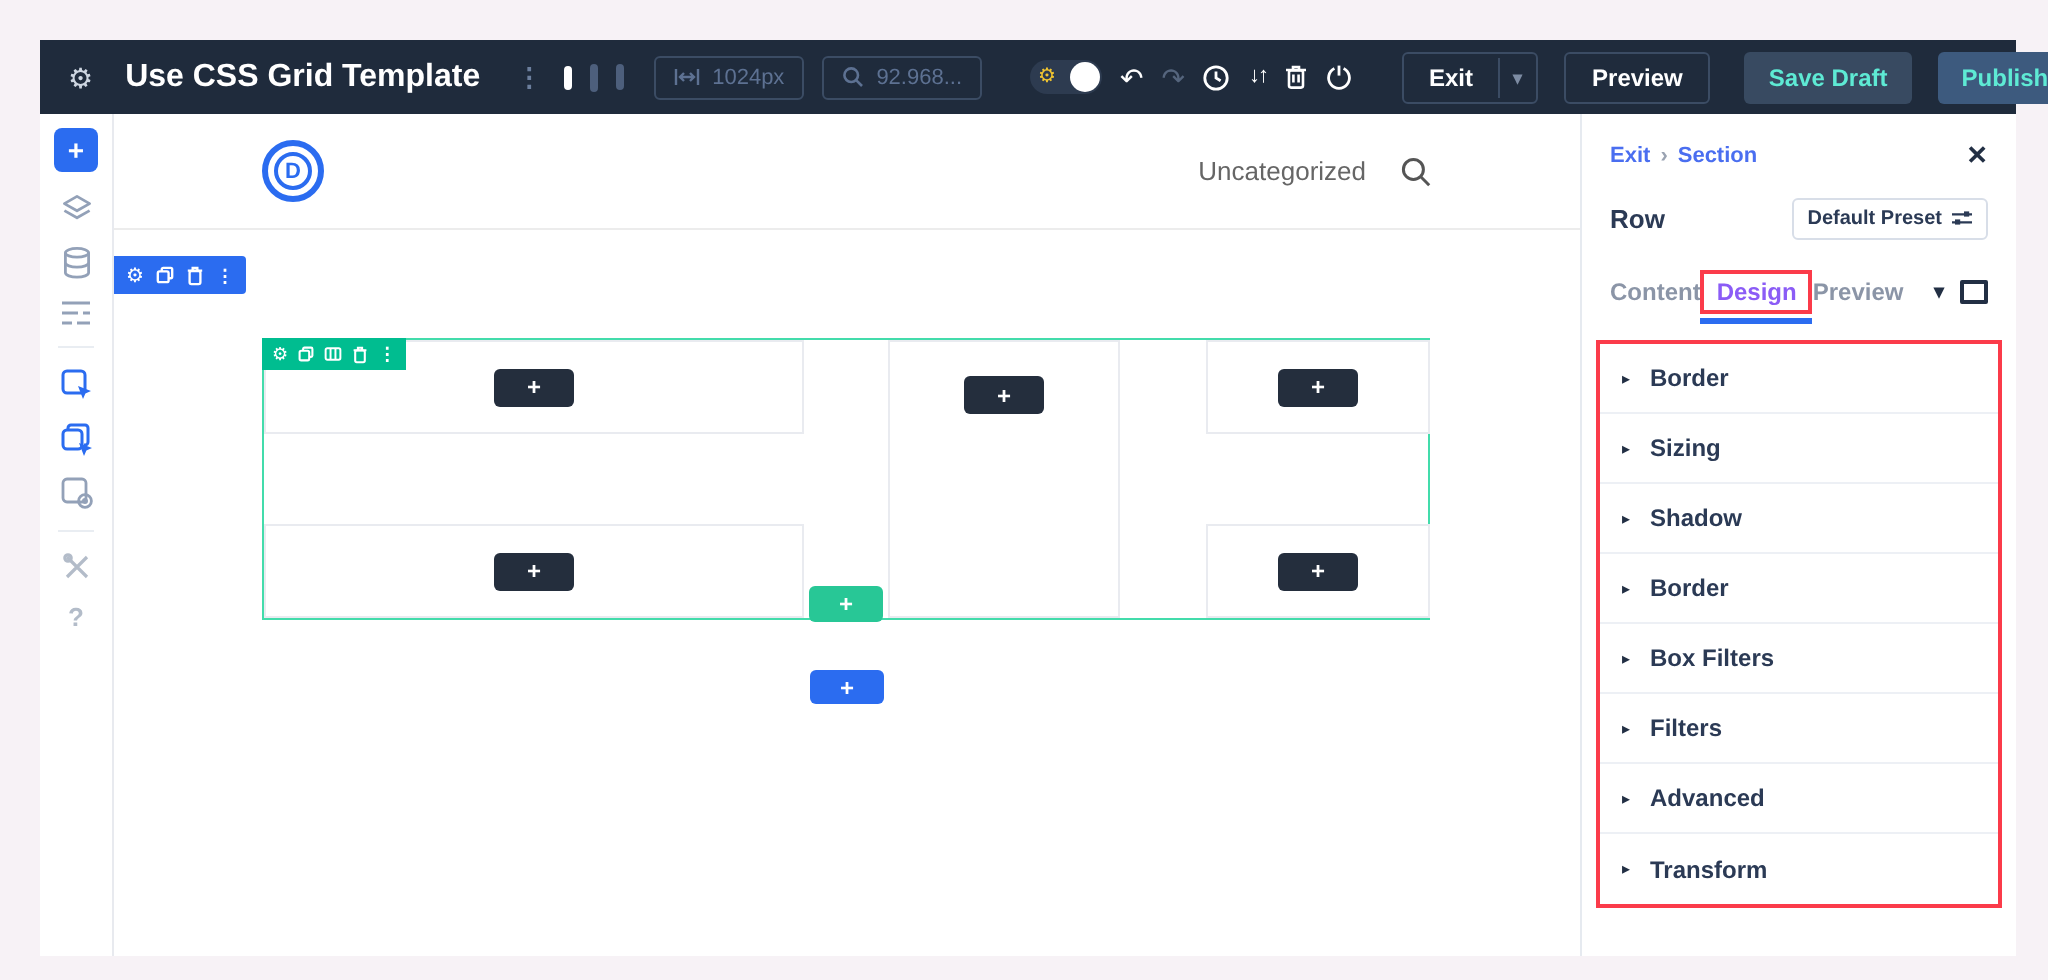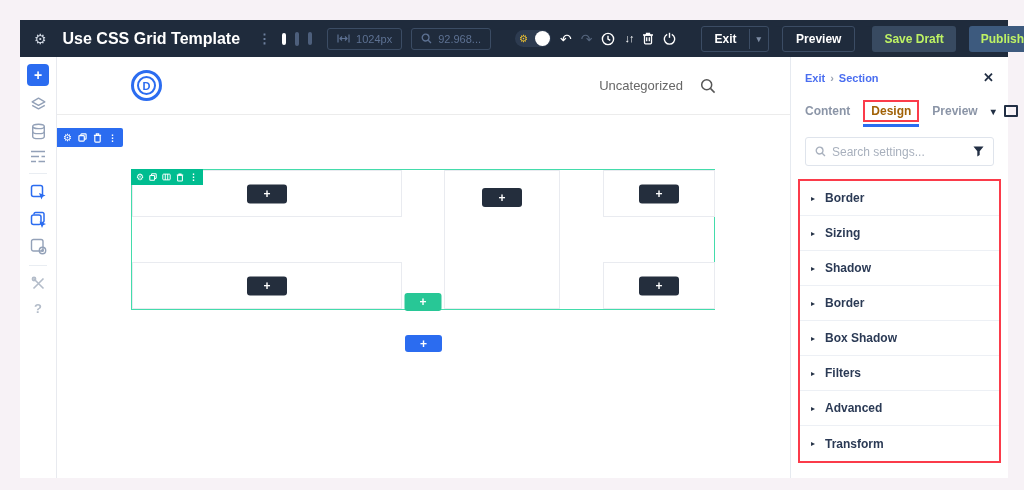--- a/index.html
+++ b/index.html
@@ -27,21 +27,21 @@
   .toggle { width:36px; height:17px; border-radius:9px; background:#2d3b50; position:relative; display:flex; align-items:center; cursor:pointer; flex:0 0 auto; }
   .toggle-gear { color:#f0c430; font-size:10px; margin-left:4px; line-height:1; }
   .toggle-knob { position:absolute; right:1px; top:1px; width:15px; height:15px; background:#fff; border-radius:50%; }
   .tb-icon { color:#fff; font-size:14px; line-height:1; cursor:pointer; display:flex; align-items:center; }
   .tb-icon.dim { color:#55657d; }
   .tb-sort { font-size:11px; font-weight:bold; letter-spacing:-1px; }
   .btn-outline { display:flex; align-items:center; border:1px solid #3b4c64; border-radius:3px; color:#fff; font-size:12px; font-weight:bold; cursor:pointer; white-space:nowrap; }
   .exit-main { padding:5px 12px; }
   .exit-caret { padding:5px 7px; border-left:1px solid #3b4c64; color:#7d8ca3; font-size:9px; }
   .btn-preview { padding:5px 13px; margin-left:4px; }
-  .btn-fill { border-radius:3px; color:#bef264; font-size:12px; font-weight:bold; padding:6px 12px; cursor:pointer; white-space:nowrap; }
+  .btn-fill { border-radius:3px; color:#5eead4; font-size:12px; font-weight:bold; padding:6px 12px; cursor:pointer; white-space:nowrap; }
   .btn-save { background:#384a61; margin-left:8px; }
   .btn-publish { background:#3d5a7e; margin-left:4px; }
 
   
   .main { flex:1; display:flex; min-height:0; }
 
   
   .sidebar { width:37px; border-right:1px solid #e8eaef; display:flex; flex-direction:column; align-items:center; padding-top:7px; gap:10px; background:#fff; flex:0 0 auto; }
   .sb-add { width:22px; height:22px; background:#2b6cf0; border-radius:4px; color:#fff; font-size:14px; font-weight:bold; display:flex; align-items:center; justify-content:center; cursor:pointer; }
   .sb-icon { color:#93a1b8; cursor:pointer; display:flex; }
@@ -82,23 +82,23 @@
   
   .panel { width:218px; border-left:1px solid #e6eaf0; padding:13px 14px 0; background:#fff; flex:0 0 auto; display:flex; flex-direction:column; }
   .crumb-row { display:flex; align-items:center; font-size:11px; font-weight:bold; }
   .crumb-link { color:#4a6ef0; cursor:pointer; }
   .crumb-sep { color:#9aa3b2; margin:0 5px; font-size:11px; }
   .panel-close { margin-left:auto; color:#222f44; font-size:13px; font-weight:bold; cursor:pointer; }
   .title-row { display:flex; align-items:center; margin-top:14px; }
   .el-title { font-size:13px; font-weight:bold; color:#2b3a55; }
   .preset-btn { margin-left:auto; display:flex; align-items:center; gap:5px; border:1px solid #d8dee8; border-radius:3px; padding:4px 7px; font-size:10px; font-weight:bold; color:#2b3a55; cursor:pointer; white-space:nowrap; }
   .preset-btn svg { color:#2b3a55; }
-  .tabs-row { display:flex; align-items:center; margin-top:15px; gap:13px; font-size:12px; font-weight:bold; }
+  .tabs-row { display:flex; align-items:center; margin-top:15px; font-size:12px; font-weight:bold; }
   .tab { color:#8b95a7; cursor:pointer; }
-  .tab-design { color:#a16207; border:2px solid #fb3b4a; padding:2px 6px; position:relative; cursor:pointer; }
+  .tab-design { color:#8b5cf6; border:2px solid #fb3b4a; padding:2px 6px; position:relative; cursor:pointer; }
   .tab-design::after { content:""; position:absolute; left:-2px; right:-2px; bottom:-7px; height:3px; background:#2b6cf0; }
   .tabs-right { margin-left:auto; display:flex; align-items:center; gap:8px; }
   .tabs-caret { color:#222f44; font-size:10px; cursor:pointer; }
   .square-icon { width:14px; height:12px; border:2px solid #222f44; border-radius:1px; cursor:pointer; }
   .search-box { margin-top:15px; display:flex; align-items:center; border:1px solid #dfe4ec; border-radius:3px; height:29px; padding:0 9px; gap:6px; }
   .search-box svg { flex:0 0 auto; }
   .search-input { border:0; outline:0; flex:1; min-width:0; font-size:12px; color:#333; font-family:"Liberation Sans", sans-serif; }
   .search-input::placeholder { color:#a8b0bd; }
   .funnel { color:#222f44; cursor:pointer; display:flex; }
   .acc-wrap { border:2px solid #fb3b4a; margin:13px -7px 0; background:#fff; }
@@ -305,64 +305,63 @@
     </div>
 
     <div class="panel">
       <div class="crumb-row">
         <span class="crumb-link">Exit</span>
         <span class="crumb-sep">›</span>
         <span class="crumb-link">Section</span>
         <span class="panel-close">✕</span>
       </div>
 
+      <div class="title-row">
+        <span class="el-title">Row</span>
+        <span class="preset-btn">
+          <span>Default Preset</span>
+          <svg width="10" height="9" viewBox="0 0 10 9" fill="none" stroke="currentColor" stroke-width="1.2">
+              <path d="M0 2.2h10M0 6.2h10"></path>
+              <rect x="6" y="0.7" width="2.6" height="2.6" fill="currentColor" stroke="none"></rect>
+              <rect x="1.5" y="4.7" width="2.6" height="2.6" fill="currentColor" stroke="none"></rect>
+            </svg>
+        </span>
+      </div>
 
       <div class="tabs-row">
         <span class="tab">Content</span>
         <span class="tab-design">Design</span>
         <span class="tab">Preview</span>
         <span class="tabs-right">
           <span class="tabs-caret">▾</span>
           <span class="square-icon"></span>
         </span>
       </div>
 
-      <div class="search-box">
-        <svg width="11" height="11" viewBox="0 0 11 11" fill="none" stroke="#a8b0bd" stroke-width="1.3">
-            <circle cx="4.6" cy="4.6" r="3.4"></circle>
-            <path d="M7.2 7.2L10 10"></path>
-          </svg>
-        <input class="search-input" type="text" placeholder="Search settings..." style="">
-        <span class="funnel">
-          <svg width="11" height="11" viewBox="0 0 12 12" fill="currentColor">
-              <path d="M0.5 0.5h11L7.3 5.6v4.2L4.7 11.5V5.6z"></path>
-            </svg>
-        </span>
-      </div>
 
       <div class="acc-wrap">
         <div class="acc-item">
           <span class="acc-caret">▸</span>
           <span class="acc-label">Border</span>
         </div>
         <div class="acc-item">
           <span class="acc-caret">▸</span>
           <span class="acc-label">Sizing</span>
         </div>
         <div class="acc-item">
           <span class="acc-caret">▸</span>
           <span class="acc-label">Shadow</span>
         </div>
         <div class="acc-item">
           <span class="acc-caret">▸</span>
           <span class="acc-label">Border</span>
         </div>
         <div class="acc-item">
           <span class="acc-caret">▸</span>
-          <span class="acc-label">Box Shadow</span>
+          <span class="acc-label">Box Filters</span>
         </div>
         <div class="acc-item">
           <span class="acc-caret">▸</span>
           <span class="acc-label">Filters</span>
         </div>
         <div class="acc-item">
           <span class="acc-caret">▸</span>
           <span class="acc-label">Advanced</span>
         </div>
         <div class="acc-item">

